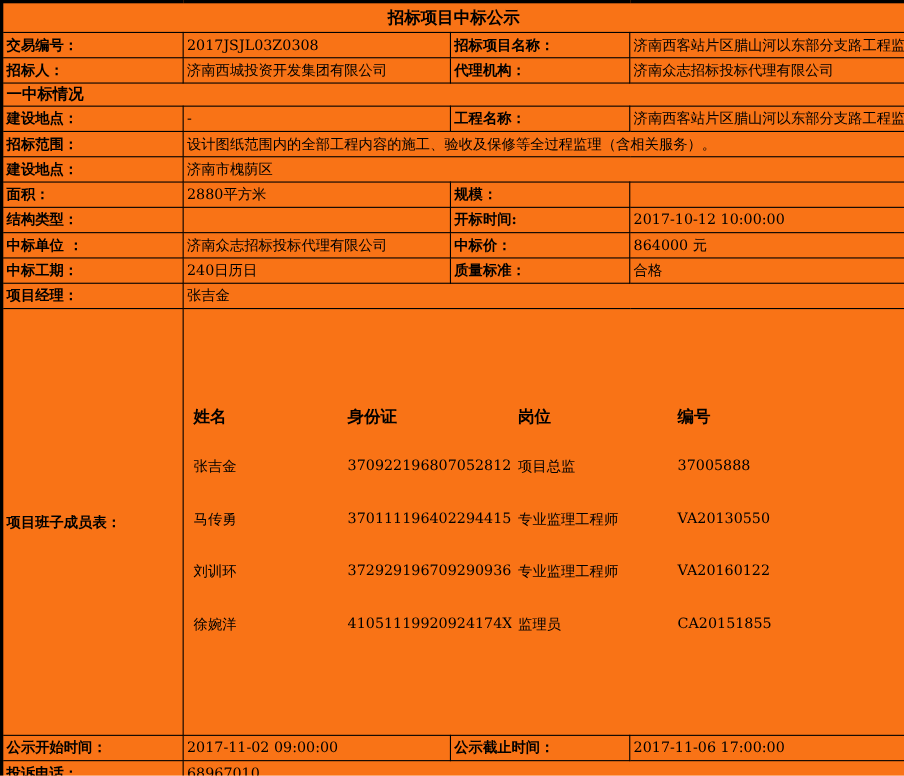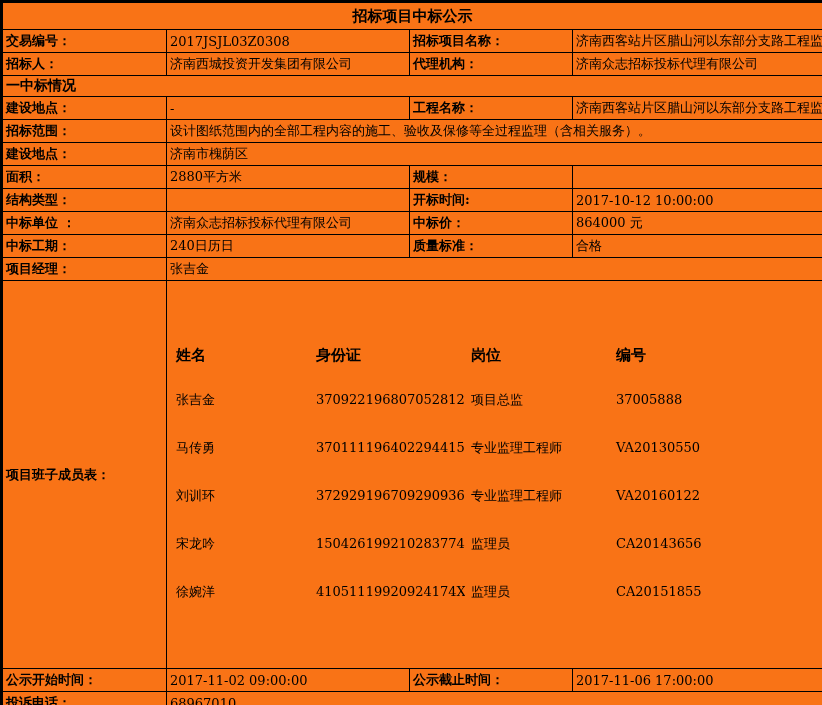--- a/index.html
+++ b/index.html
@@ -183,26 +183,20 @@
             <td>专业监理工程师</td>
             <td>VA20130550</td>
           </tr>
           <tr>
             <td>刘训环</td>
             <td>372929196709290936</td>
             <td>专业监理工程师</td>
             <td>VA20160122</td>
           </tr>
           <tr>
-            <td>宋龙吟</td>
-            <td>150426199210283774</td>
-            <td>监理员</td>
-            <td>CA20143656</td>
-          </tr>
-          <tr>
             <td>徐婉洋</td>
             <td>41051119920924174X</td>
             <td>监理员</td>
             <td>CA20151855</td>
           </tr>
         </tbody>
             </table>
       </td>
     </tr>
 

